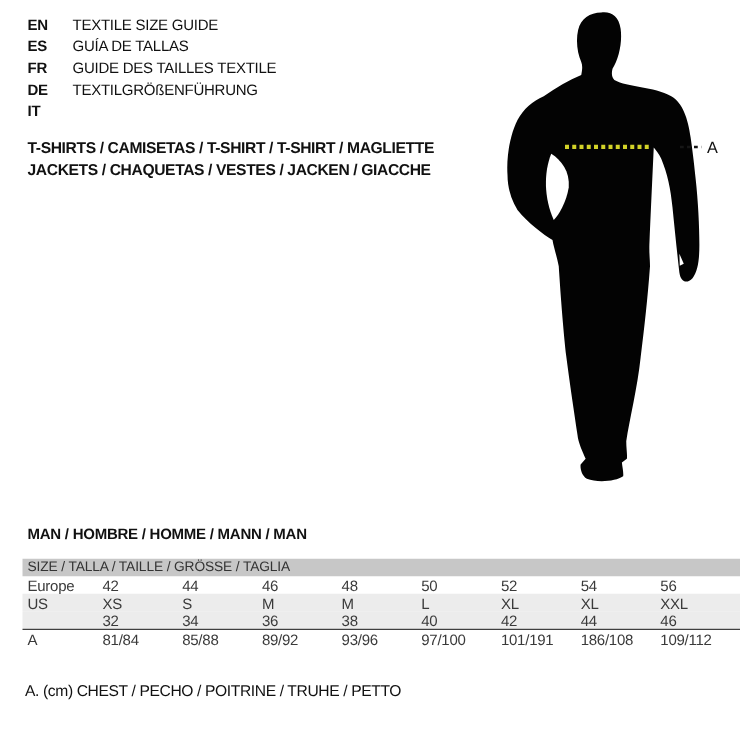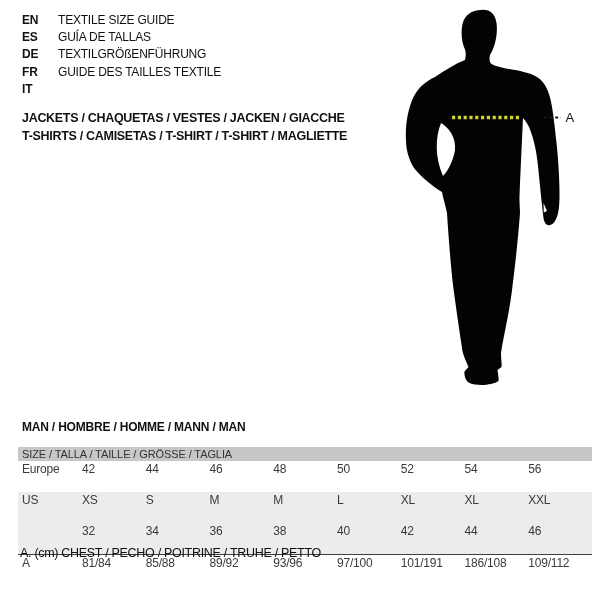--- a/index.html
+++ b/index.html
@@ -28,21 +28,21 @@
   .ext-line{stroke:#161616;stroke-width:2;stroke-dasharray:3 2.6;fill:none}
   .measure-label{font-size:13px;fill:#111;font-family:"Liberation Sans",sans-serif}
 
   
   .section-title{left:22px;top:420px;font-weight:bold;font-size:12px;letter-spacing:-.2px;white-space:nowrap}
 
   
   .size-table{left:18px;top:447px;width:574px;font-size:12px;color:#3a3a3a}
   .thead{height:14px;line-height:14px;background:var(--hdr-bg,#c7c7c7);
     padding-left:4px;font-size:11px;color:#333;letter-spacing:-.1px}
-  .trow{display:flex;height:31px;line-height:16.5px}
+  .trow{display:flex;height:14px;line-height:16.5px}
   .trow.shaded{background:var(--alt-bg,#ececec)}
   .tlabel{width:64px;padding-left:4px;box-sizing:border-box;text-align:left;letter-spacing:-.2px}
   .tcell{flex:1;text-align:left;letter-spacing:-.2px}
   .sep{height:1px;background:#3f3f3f}
 
   
   .footnote{left:20px;top:546px;font-weight:normal;font-size:12.5px;letter-spacing:-.3px;white-space:nowrap}
 </style>
 </head>
 <body>
@@ -50,35 +50,35 @@
 <div class="abs lang-block">
   <div class="lang-row">
     <span class="lang-code">EN</span>
     <span class="lang-label">TEXTILE SIZE GUIDE</span>
   </div>
   <div class="lang-row">
     <span class="lang-code">ES</span>
     <span class="lang-label">GUÍA DE TALLAS</span>
   </div>
   <div class="lang-row">
+    <span class="lang-code">FR</span>
+    <span class="lang-label">GUIDE DES TAILLES TEXTILE</span>
+  </div>
+  <div class="lang-row">
     <span class="lang-code">DE</span>
     <span class="lang-label">TEXTILGRÖßENFÜHRUNG</span>
-  </div>
-  <div class="lang-row">
-    <span class="lang-code">FR</span>
-    <span class="lang-label">GUIDE DES TAILLES TEXTILE</span>
   </div>
   <div class="lang-row">
     <span class="lang-code">IT</span>
   </div>
 </div>
 
 <div class="abs category-block">
+  <div>T-SHIRTS / CAMISETAS / T-SHIRT / T-SHIRT / MAGLIETTE</div>
   <div>JACKETS / CHAQUETAS / VESTES / JACKEN / GIACCHE</div>
-  <div>T-SHIRTS / CAMISETAS / T-SHIRT / T-SHIRT / MAGLIETTE</div>
 </div>
 
 <svg class="abs figure" width="210" height="420" viewBox="0 0 210 420">
   <path class="sil" d="
     M91,10
     C99,9 105,13 106.5,23
     C108,34 105,47 100,55
     C99,59 99.5,62 101.5,64
     C112,70 133,69 147,77
     C156,82 160.5,95 162.5,110

